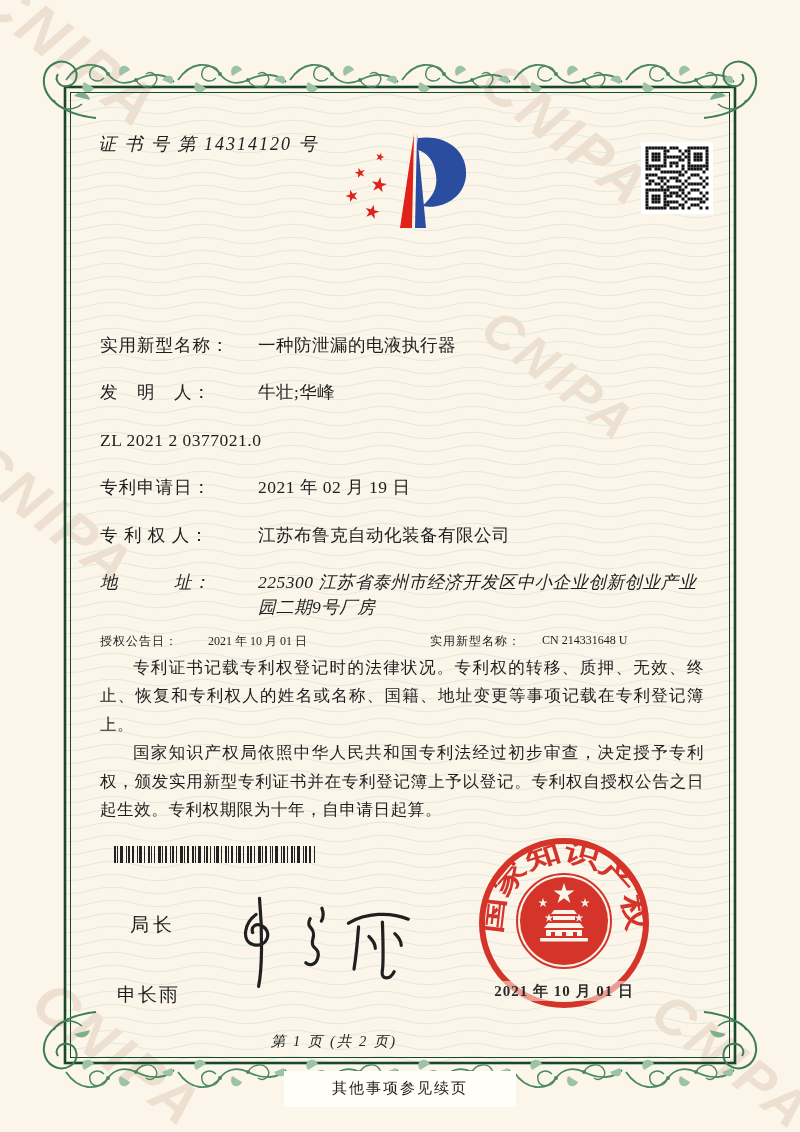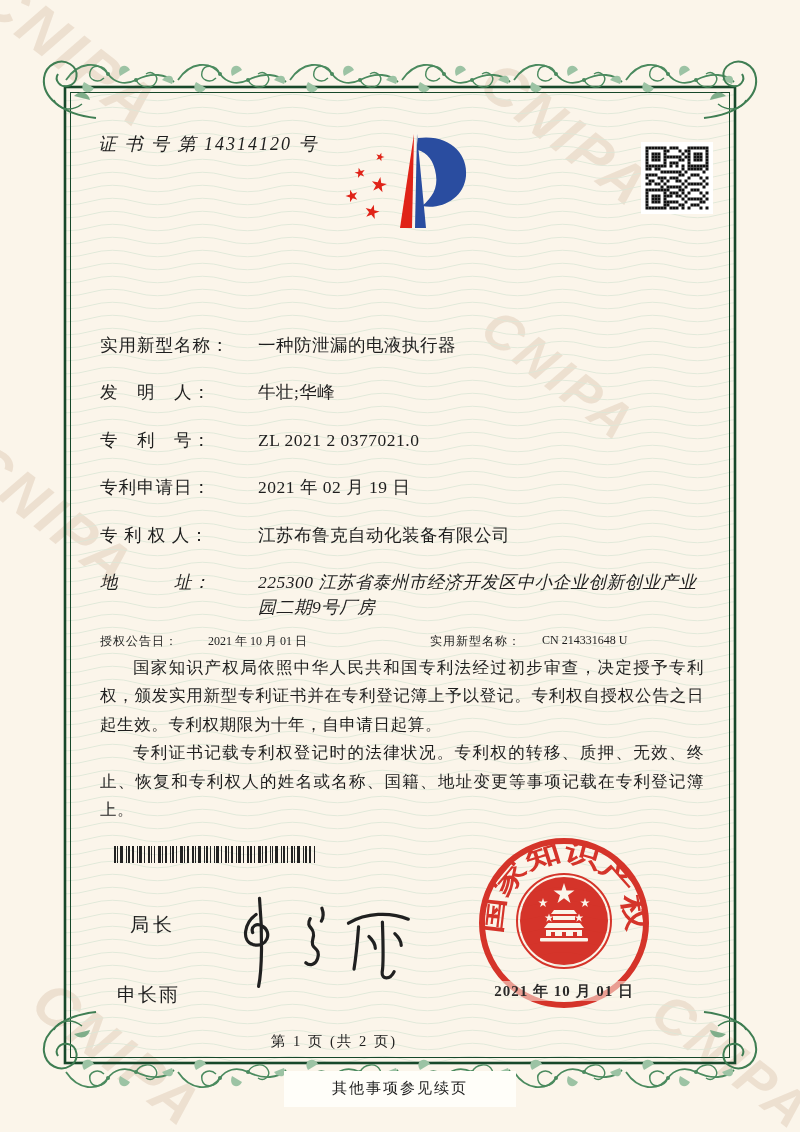--- a/index.html
+++ b/index.html
@@ -36,21 +36,21 @@
     margin:0; font-size:16.5px; line-height:1.72; text-indent:2em;
     letter-spacing:0.6px; text-align:justify;
   }
   .barcode{left:113px; top:846px;}
   .director-title{left:130px; top:912px; font-size:19px; letter-spacing:4px;
     font-family:"Liberation Sans","DejaVu Sans",sans-serif; font-weight:500;}
   .director-name{left:117px; top:982px; font-size:19px; letter-spacing:2px;
     font-family:"Liberation Sans","DejaVu Sans",sans-serif; font-weight:500;}
   .sig{left:222px; top:890px;}
   .seal{left:469px; top:831px; opacity:0.93;}
-  .page-info{left:0; top:1032px; width:668px; text-align:center; font-size:14.5px; letter-spacing:2px;}
+  .page-info{left:0; top:1032px; width:668px; text-align:center; font-size:14.5px; letter-spacing:2px;font-style:italic;}
   .note-box{
     left:284px; top:1071px; width:232px; height:36px; background:#fffef9;
     text-align:center; line-height:34px; font-size:15px; letter-spacing:2px; z-index:3;
   }
 </style>
 </head>
 <body>
 
 <div class="page">
 
@@ -379,21 +379,20 @@
   <div class="layer fields">
     <div class="frow">
       <span class="flabel">实用新型名称：</span>
       <span class="fvalue">一种防泄漏的电液执行器</span>
     </div>
     <div class="frow">
       <span class="flabel">发　明　人：</span>
       <span class="fvalue">牛壮;华峰</span>
     </div>
     <div class="frow">
-      <span class="flabel">专　利　号：</span>
       <span class="fvalue">ZL 2021 2 0377021.0</span>
     </div>
     <div class="frow">
       <span class="flabel">专利申请日：</span>
       <span class="fvalue">2021 年 02 月 19 日</span>
     </div>
     <div class="frow">
       <span class="flabel">专 利 权 人：</span>
       <span class="fvalue">江苏布鲁克自动化装备有限公司</span>
     </div>
@@ -403,22 +402,22 @@
     </div>
     <div class="grow">
       <span class="flabel">授权公告日：</span>
       <span class="gv1">2021 年 10 月 01 日</span>
       <span class="gl2">实用新型名称：</span>
       <span>CN 214331648 U</span>
     </div>
   </div>
 
   <div class="layer body-text">
+    <p>专利证书记载专利权登记时的法律状况。专利权的转移、质押、无效、终止、恢复和专利权人的姓名或名称、国籍、地址变更等事项记载在专利登记簿上。</p>
     <p>国家知识产权局依照中华人民共和国专利法经过初步审查，决定授予专利权，颁发实用新型专利证书并在专利登记簿上予以登记。专利权自授权公告之日起生效。专利权期限为十年，自申请日起算。</p>
-    <p>专利证书记载专利权登记时的法律状况。专利权的转移、质押、无效、终止、恢复和专利权人的姓名或名称、国籍、地址变更等事项记载在专利登记簿上。</p>
   </div>
 
   <svg class="layer barcode" width="206" height="17" viewBox="0 0 206 17">
     <g id="barcode-bars" fill="#222222">
         <rect x="1" y="0" width="2" height="17"></rect>
         <rect x="4" y="0" width="1" height="17"></rect>
         <rect x="7" y="0" width="3" height="17"></rect>
         <rect x="13" y="0" width="1" height="17"></rect>
         <rect x="15" y="0" width="2" height="17"></rect>
         <rect x="19" y="0" width="2" height="17"></rect>

